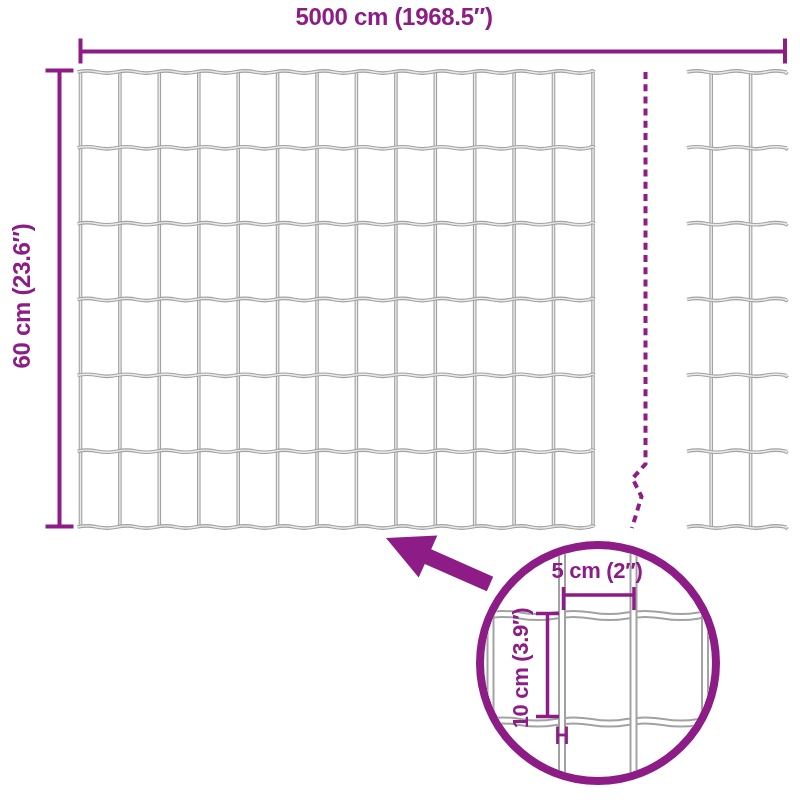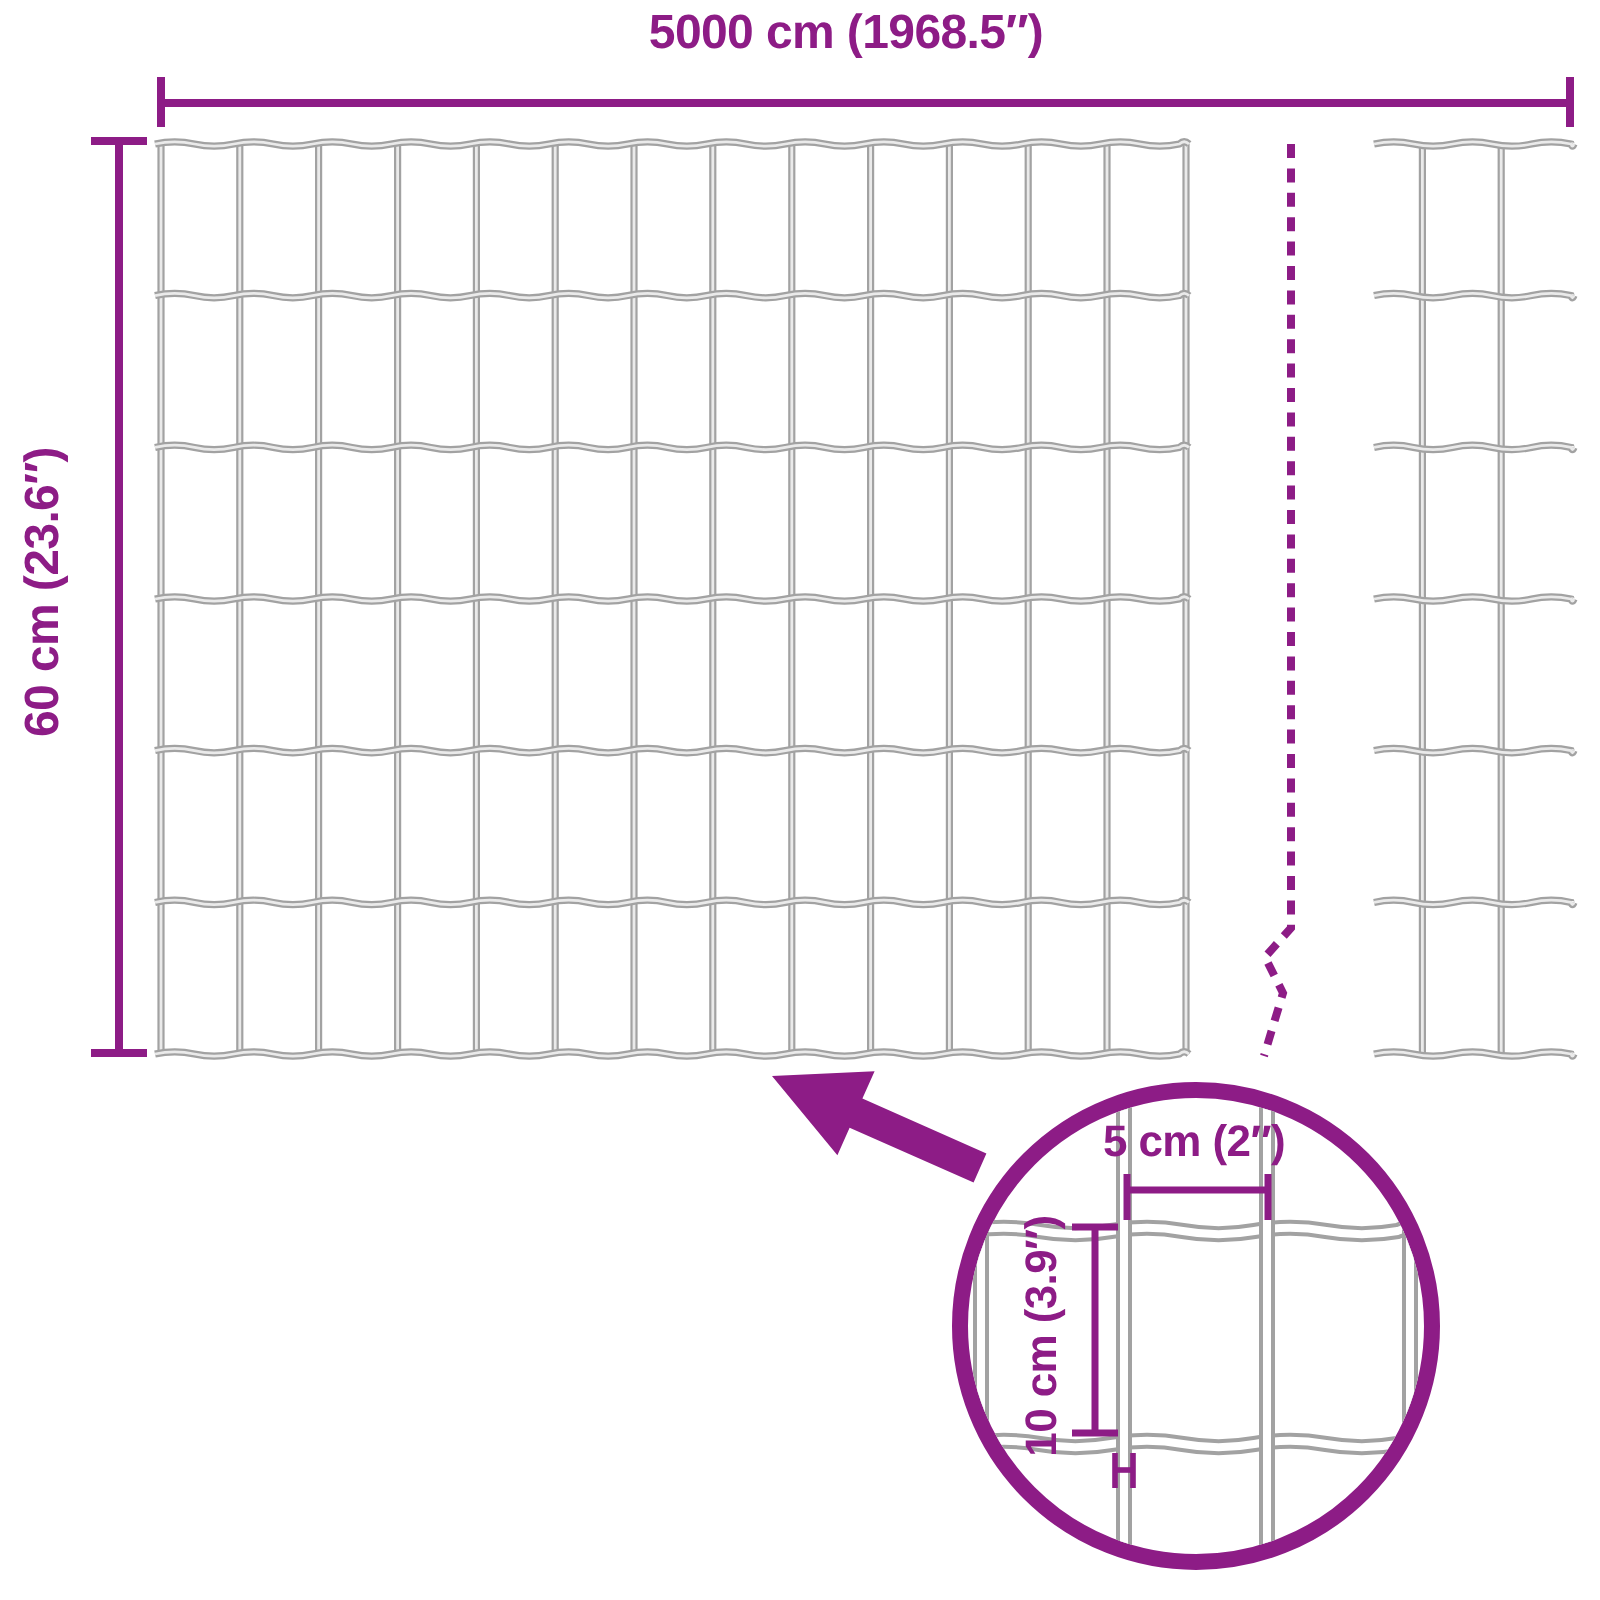--- a/index.html
+++ b/index.html
@@ -144,21 +144,21 @@
       </g>
 
       <g>
         <line class="accent-stroke" stroke-width="2.8" x1="557.5" y1="726.5" x2="557.5" y2="744"></line>
         <line class="accent-stroke" stroke-width="2.8" x1="566.5" y1="726.5" x2="566.5" y2="744"></line>
         <line class="accent-stroke" stroke-width="2.8" x1="557.5" y1="735" x2="566.5" y2="735"></line>
       </g>
     </g>
   </svg>
 
-  <div class="label label-lg" style="left:248px; top:2px; width:350px;">5000 cm (1968.5″)</div>
+  <div class="label label-lg" style="left:219px; top:2px; width:350px;">5000 cm (1968.5″)</div>
 
   <div class="label label-lg rot" style="left:-129px; top:282px; width:300px; height:28px;">60 cm (23.6″)</div>
 
   <div class="label label-md" style="left:487px; top:557px; width:220px;">5 cm (2″)</div>
 
   <div class="label label-md rot" style="left:411px; top:654px; width:220px; height:28px;">10 cm (3.9″)</div>
 
 </div>
 
 </body></html>

